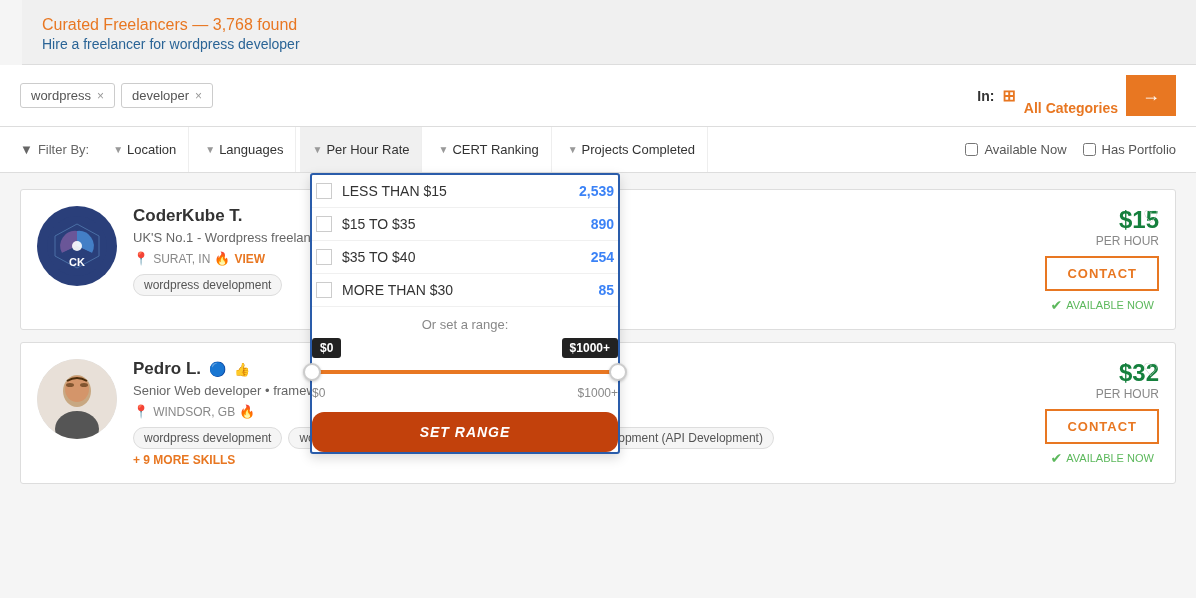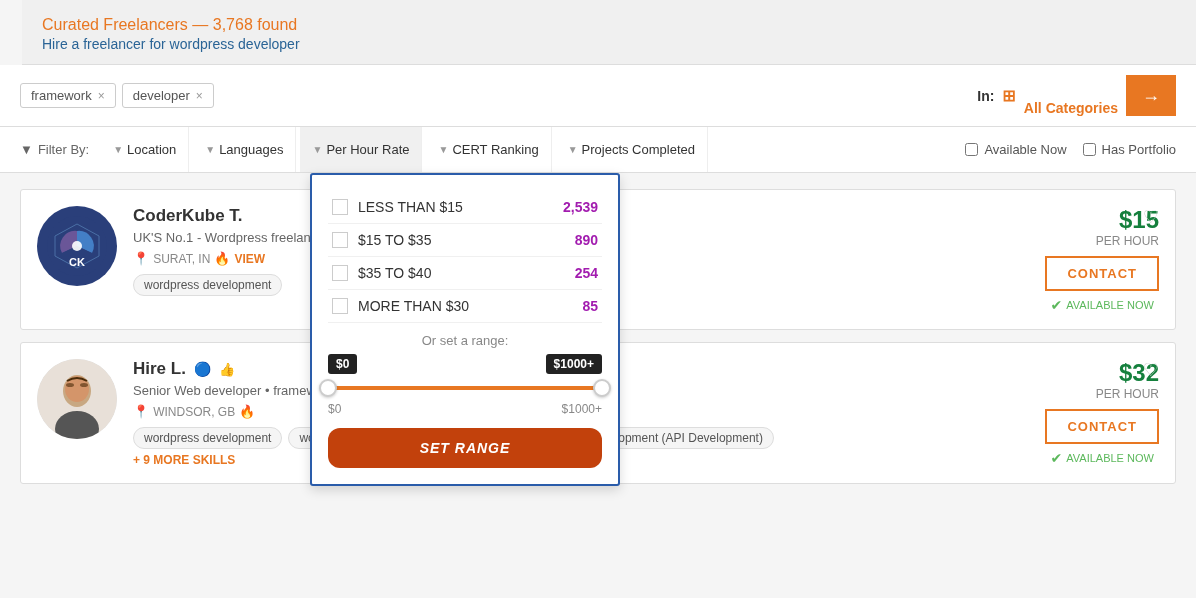--- a/index.html
+++ b/index.html
@@ -162,40 +162,39 @@
     
     .dropdown-overlay {
       position: absolute;
       top: 46px;
       left: 310px;
       background: #fff;
       border: 2px solid #2a5caa;
       border-radius: 3px;
       z-index: 100;
       width: 310px;
-      padding: 16px;
       box-shadow: 0 4px 12px rgba(0,0,0,0.15);
     }
     .dropdown-row {
       display: flex;
       align-items: center;
       padding: 8px 4px;
       gap: 10px;
       border-bottom: 1px solid #f0f0f0;
     }
     .dropdown-row:last-of-type { border-bottom: none; }
     .dropdown-checkbox {
       width: 16px;
       height: 16px;
       border: 1px solid #ccc;
       background: #fff;
       flex-shrink: 0;
     }
     .dropdown-label { flex: 1; font-size: 14px; color: #333; }
-    .dropdown-count { font-size: 14px; color: #a21caf; font-weight: 600; }
+    .dropdown-count { font-size: 14px; color: #3b82f6; font-weight: 600; }
     .or-range { text-align: center; color: #888; font-size: 13px; padding: 10px 0 6px; }
     .range-labels { display: flex; justify-content: space-between; margin-bottom: 4px; }
     .range-label-box {
       background: #222;
       color: #fff;
       padding: 3px 8px;
       font-size: 12px;
       border-radius: 3px;
       font-weight: 600;
     }
@@ -253,21 +252,21 @@
 <body>
 
 <div class="header-section">
   <div class="header-count">Curated Freelancers — 3,768 found</div>
   <div class="header-title">Hire a freelancer for wordpress developer</div>
 </div>
 
 <div class="search-bar">
   <div class="search-tags">
     <div class="search-tag">
-      <span>framework</span>
+      <span>wordpress</span>
       <span class="remove">×</span>
     </div>
     <div class="search-tag">
       <span>developer</span>
       <span class="remove">×</span>
     </div>
   </div>
   <div class="search-in">
     <span>In:</span>
     <span class="grid-icon">⊞</span>
@@ -405,21 +404,21 @@
         <ellipse cx="40" cy="32" rx="14" ry="16" fill="#c8a882"></ellipse>
         <ellipse cx="40" cy="30" rx="12" ry="13" fill="#d4956a"></ellipse>
         <ellipse cx="40" cy="70" rx="22" ry="18" fill="#555"></ellipse>
         <ellipse cx="33" cy="26" rx="4" ry="2" fill="#4a2c0a" opacity="0.6"></ellipse>
         <ellipse cx="47" cy="26" rx="4" ry="2" fill="#4a2c0a" opacity="0.6"></ellipse>
         <path d="M30 22 Q40 16 50 22" stroke="#4a2c0a" stroke-width="2" fill="none"></path>
       </svg>
     </div>
     <div class="freelancer-info">
       <div class="freelancer-name">
-        <span>Hire L.</span>
+        <span>Pedro L.</span>
         <span class="verified-icon">🔵</span>
         <span class="thumbs-icon">👍</span>
       </div>
       <div class="freelancer-desc">
         <span>Senior Web developer • framework • WordPress plugin development • API I</span>
       </div>
       <div class="freelancer-location">
         <span class="location-icon">📍</span>
         <span>WINDSOR, GB</span>
         <span class="fire-icon">🔥</span>

